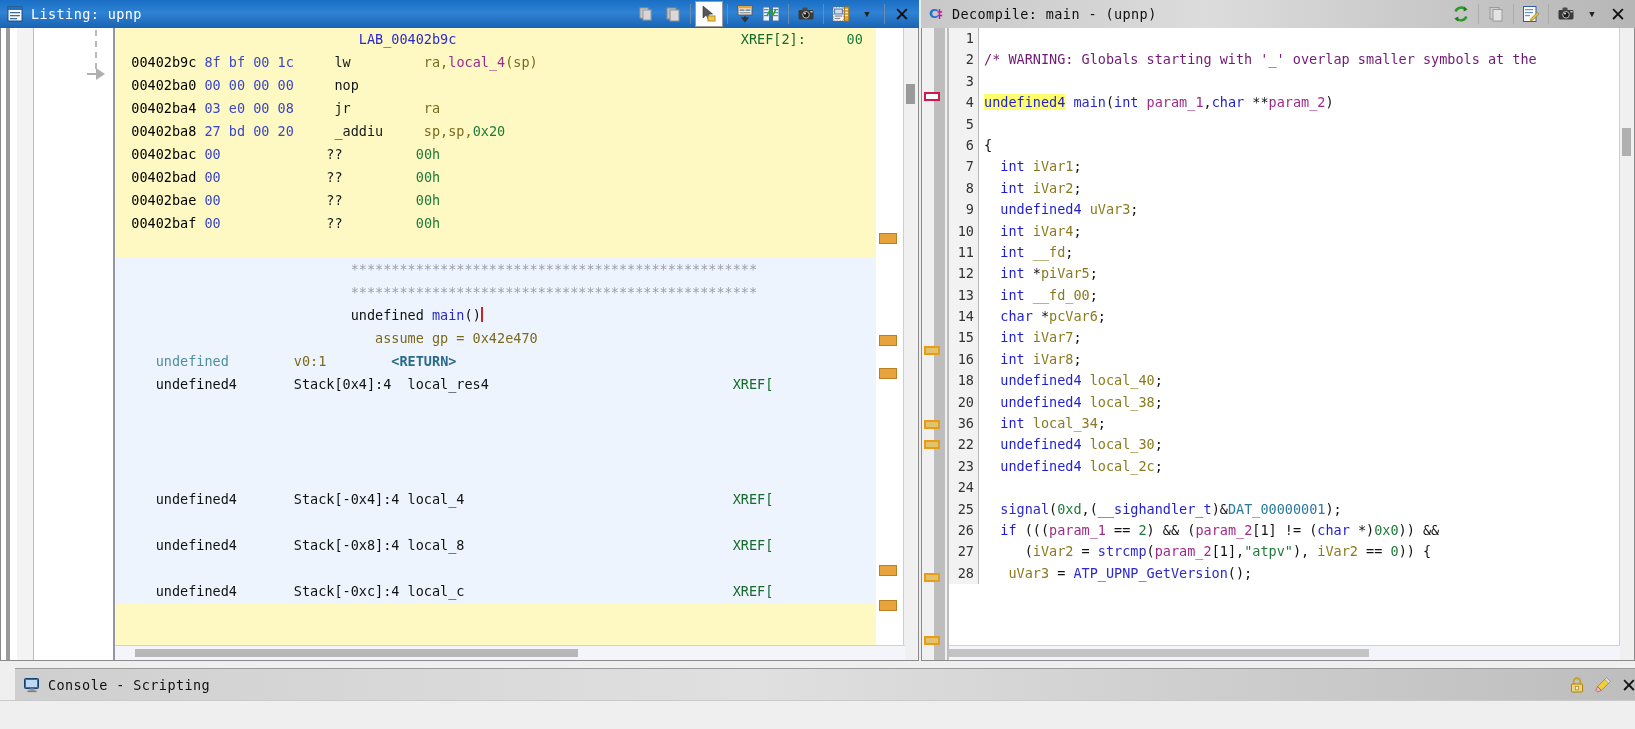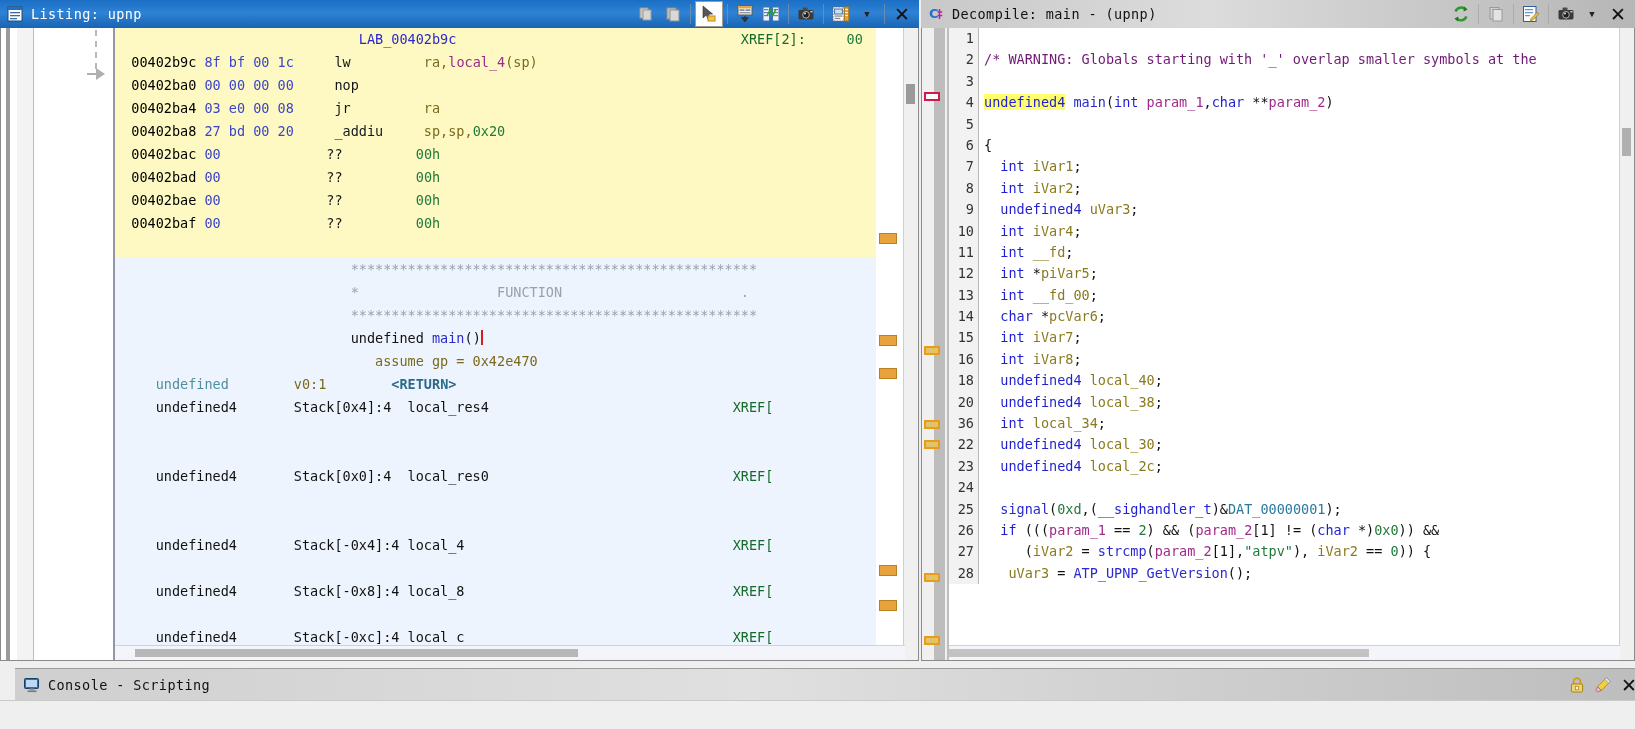--- a/index.html
+++ b/index.html
@@ -231,29 +231,27 @@
           <div class="lst-row"><span class="c-addr">  00402b9c </span><span class="c-bytes">8f bf 00 1c</span><span class="c-mnem">     lw         </span><span class="c-reg">ra,</span><span class="c-var">local_4</span><span class="c-reg">(sp)</span></div>
           <div class="lst-row"><span class="c-addr">  00402ba0 </span><span class="c-bytes">00 00 00 00</span><span class="c-mnem">     nop</span></div>
           <div class="lst-row"><span class="c-addr">  00402ba4 </span><span class="c-bytes">03 e0 00 08</span><span class="c-mnem">     jr         </span><span class="c-reg">ra</span></div>
           <div class="lst-row"><span class="c-addr">  00402ba8 </span><span class="c-bytes">27 bd 00 20</span><span class="c-mnem">     _addiu     </span><span class="c-reg">sp,sp,</span><span class="c-num">0x20</span></div>
           <div class="lst-row"><span class="c-addr">  00402bac </span><span class="c-bytes">00</span><span class="c-mnem">             ??         </span><span class="c-num">00h</span></div>
           <div class="lst-row"><span class="c-addr">  00402bad </span><span class="c-bytes">00</span><span class="c-mnem">             ??         </span><span class="c-num">00h</span></div>
           <div class="lst-row"><span class="c-addr">  00402bae </span><span class="c-bytes">00</span><span class="c-mnem">             ??         </span><span class="c-num">00h</span></div>
           <div class="lst-row"><span class="c-addr">  00402baf </span><span class="c-bytes">00</span><span class="c-mnem">             ??         </span><span class="c-num">00h</span></div>
           <div class="lst-row"></div>
           <div class="lst-row lst-hl"><span class="c-plate">                             **************************************************</span></div>
-          <div class="lst-row lst-hl"><span class="c-plate">                             *                 FUNCTION                      .</span></div>
           <div class="lst-row lst-hl"><span class="c-plate">                             **************************************************</span></div>
           <div class="lst-row lst-hl"><span class="c-type2">                             undefined </span><span class="c-fn">main</span><span class="c-type2">()</span><span class="caret"></span></div>
           <div class="lst-row lst-hl"><span class="c-kw">                                assume gp = 0x42e470</span></div>
           <div class="lst-row lst-hl"><span class="c-type">     undefined     </span><span class="c-kw">   v0:1        </span><span class="c-ret">&lt;RETURN&gt;</span></div>
           <div class="lst-row lst-hl"><span class="c-type2">     undefined4       Stack[0x4]:4  local_res4                              </span><span class="c-xref">XREF[</span></div>
           <div class="lst-row lst-hl"></div>
           <div class="lst-row lst-hl"></div>
-          <div class="lst-row lst-hl"><span class="c-type2">     undefined4       Stack[0x0]:4  local_res0                              </span><span class="c-xref">XREF[</span></div>
           <div class="lst-row lst-hl"></div>
           <div class="lst-row lst-hl"></div>
           <div class="lst-row lst-hl"><span class="c-type2">     undefined4       Stack[-0x4]:4 local_4                                 </span><span class="c-xref">XREF[</span></div>
           <div class="lst-row lst-hl"></div>
           <div class="lst-row lst-hl"><span class="c-type2">     undefined4       Stack[-0x8]:4 local_8                                 </span><span class="c-xref">XREF[</span></div>
           <div class="lst-row lst-hl"></div>
           <div class="lst-row lst-hl"><span class="c-type2">     undefined4       Stack[-0xc]:4 local_c                                 </span><span class="c-xref">XREF[</span></div>
         </div>
 
       <div class="lst-scrollmark">

